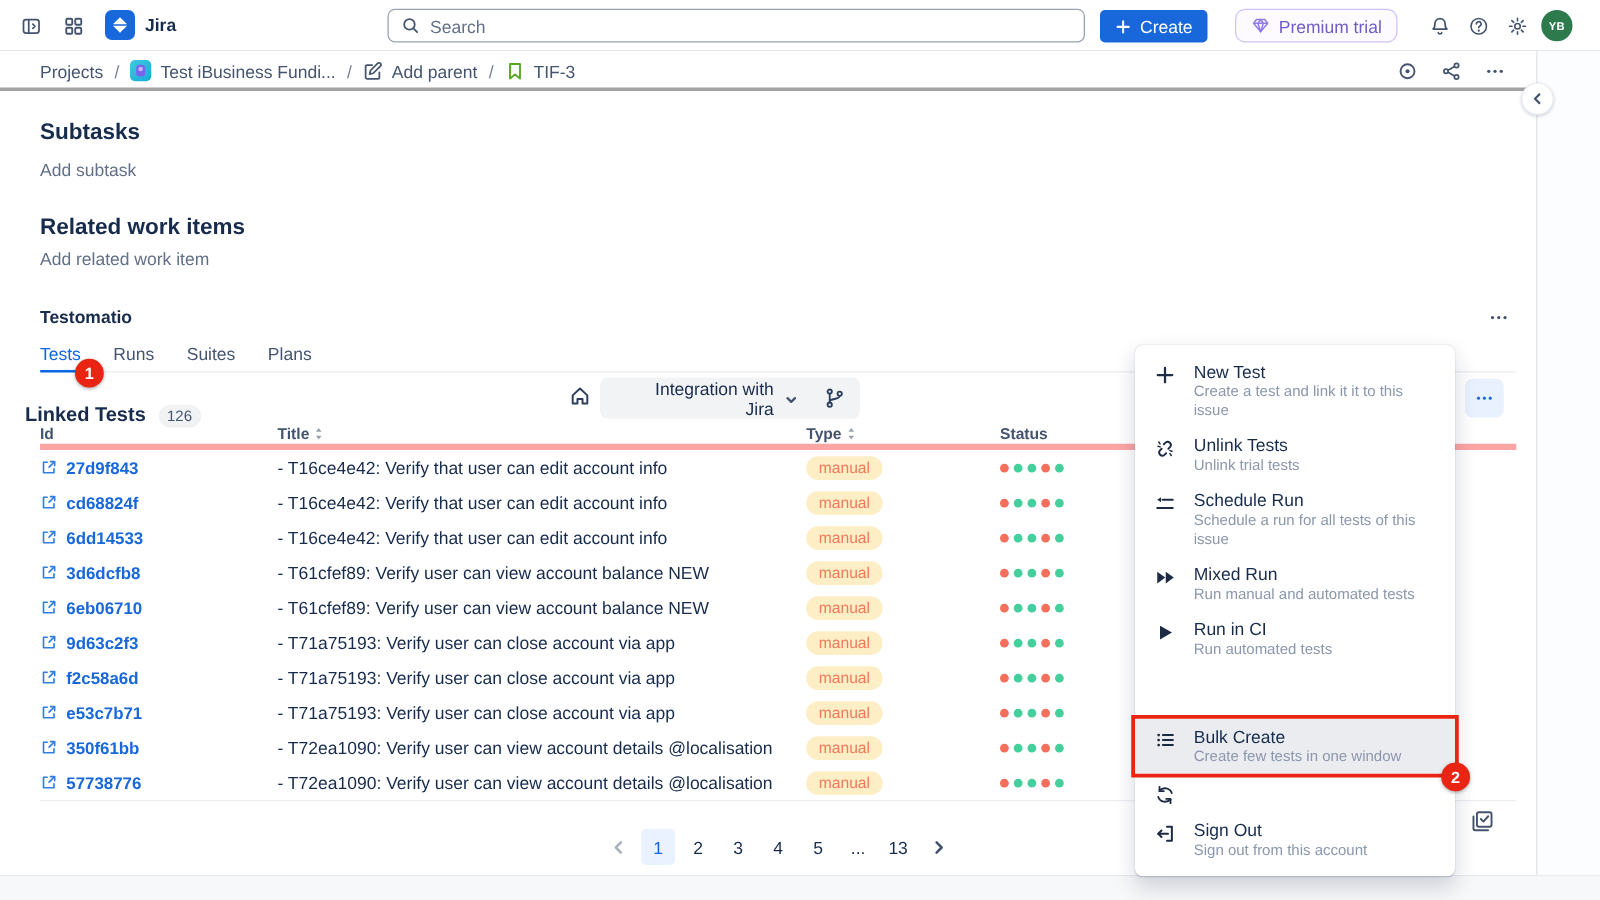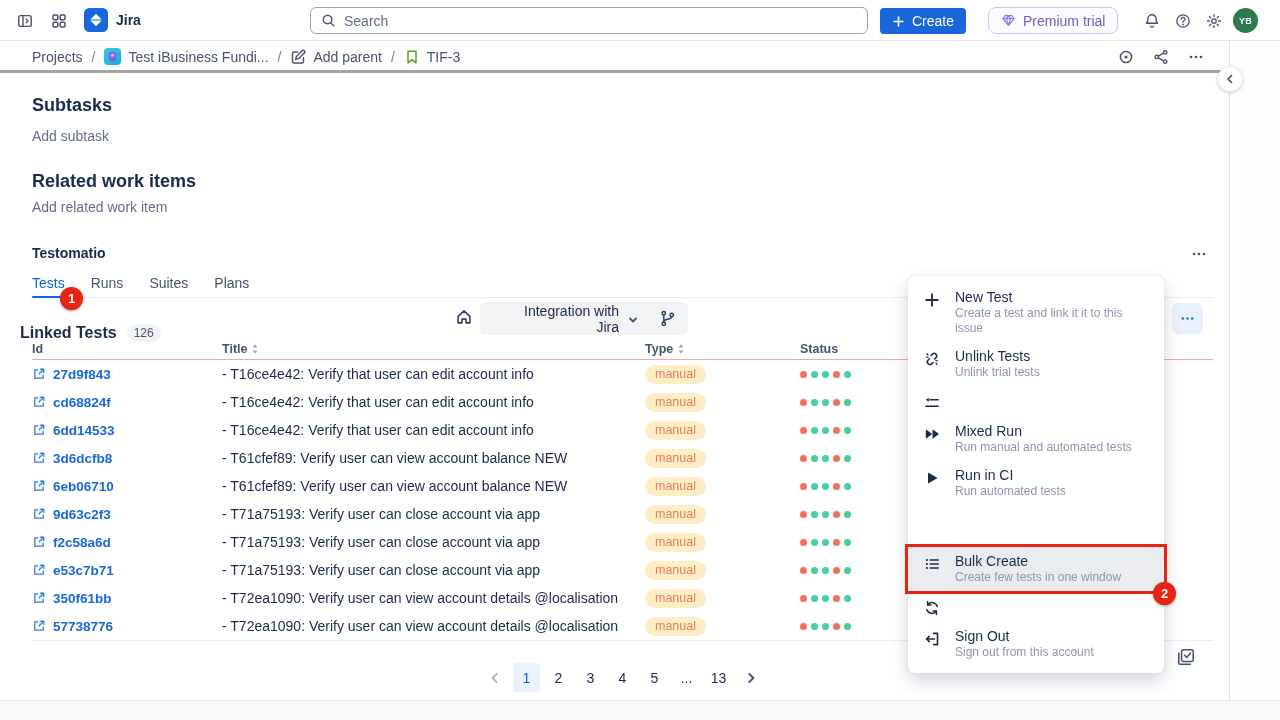--- a/index.html
+++ b/index.html
@@ -53,21 +53,21 @@
   .selector { position:absolute; left:480px; top:229px; width:208px; height:33px; background:#f2f3f5; border-radius:6px; display:flex; align-items:center; padding:0 12px; gap:8px; }
   .selector .lbl { font-size:14px; color:var(--text-dark); margin-left:8px;text-align:right; }
   .selector .chev { width:12px; height:12px; color:#44546f; margin-top:2px; }
   .selector .branch { margin-left:12px; width:17px; height:17px; color:#2c3e5d; }
   .paren-frag { position:absolute; left:1160px; top:237px; font-size:15px; color:var(--text-dark); }
   .blue-more { position:absolute; left:1172px; top:230px; width:31px; height:31px; background:#e8f1fd; border-radius:6px; border:none; display:flex; align-items:center; justify-content:center; color:var(--brand-blue); }
   .blue-more .icn { width:15px; height:15px; }
 
   
   .ttable { position:absolute; left:32px; top:267px; width:1181px; }
-  .thead { display:grid; grid-template-columns:190px 423px 155px 1fr; align-items:center; height:20px; border-bottom:1px solid #fca5a5; padding-bottom:2px; }
+  .thead { display:grid; grid-template-columns:190px 423px 155px 1fr; align-items:center; height:20px; border-bottom:5px solid #fca5a5; padding-bottom:2px; }
   .th { font-size:12.5px; font-weight:bold; color:#44546f; display:flex; align-items:center; gap:4px; }
   .th .sort { width:8px; height:12px; display:inline-flex; }
   .trow { display:grid; grid-template-columns:190px 423px 155px 1fr; align-items:center; height:28px; }
   .tid { display:flex; align-items:center; gap:7px; color:var(--brand-blue); font-size:13.5px; font-weight:bold; }
   .tid .icn { width:14px; height:14px; color:#2f7fe0; }
   .ttitle { font-size:14px; color:var(--text-dark); white-space:nowrap; overflow:hidden; }
   .badge-manual { display:inline-block; background:var(--manual-bg); color:var(--manual-text); font-size:12.5px; padding:2.5px 10px; border-radius:10px; }
   .dots { display:flex; gap:4px; }
   .dot { width:7px; height:7px; border-radius:50%; }
   .table-bottom { border-top:1px solid #eceef2; }
@@ -617,20 +617,24 @@
         </div>
       </div>
       <div class="mi">
         <span class="icn" style="width: 16px; height: 16px;">
           <svg viewBox="0 0 16 16" fill="none" stroke="currentColor" stroke-width="1.6" stroke-linecap="round">
             <path d="M6 4.7h8.2"></path>
             <path d="M1.8 11.3h12.4"></path>
             <path d="M1.8 4.7l3-2v4z" fill="currentColor" stroke="none"></path>
           </svg>
         </span>
+        <div>
+          <div class="mi-label">Schedule Run</div>
+          <div class="mi-desc">Schedule a run for all tests of this issue</div>
+        </div>
       </div>
       <div class="mi">
         <span class="icn" style="width: 16px; height: 16px;">
           <svg viewBox="0 0 16 16">
             <path d="M1.8 3.3v9.4L8.2 8z M8.6 3.3v9.4L15 8z" fill="currentColor"></path>
           </svg>
         </span>
         <div>
           <div class="mi-label">Mixed Run</div>
           <div class="mi-desc">Run manual and automated tests</div>

